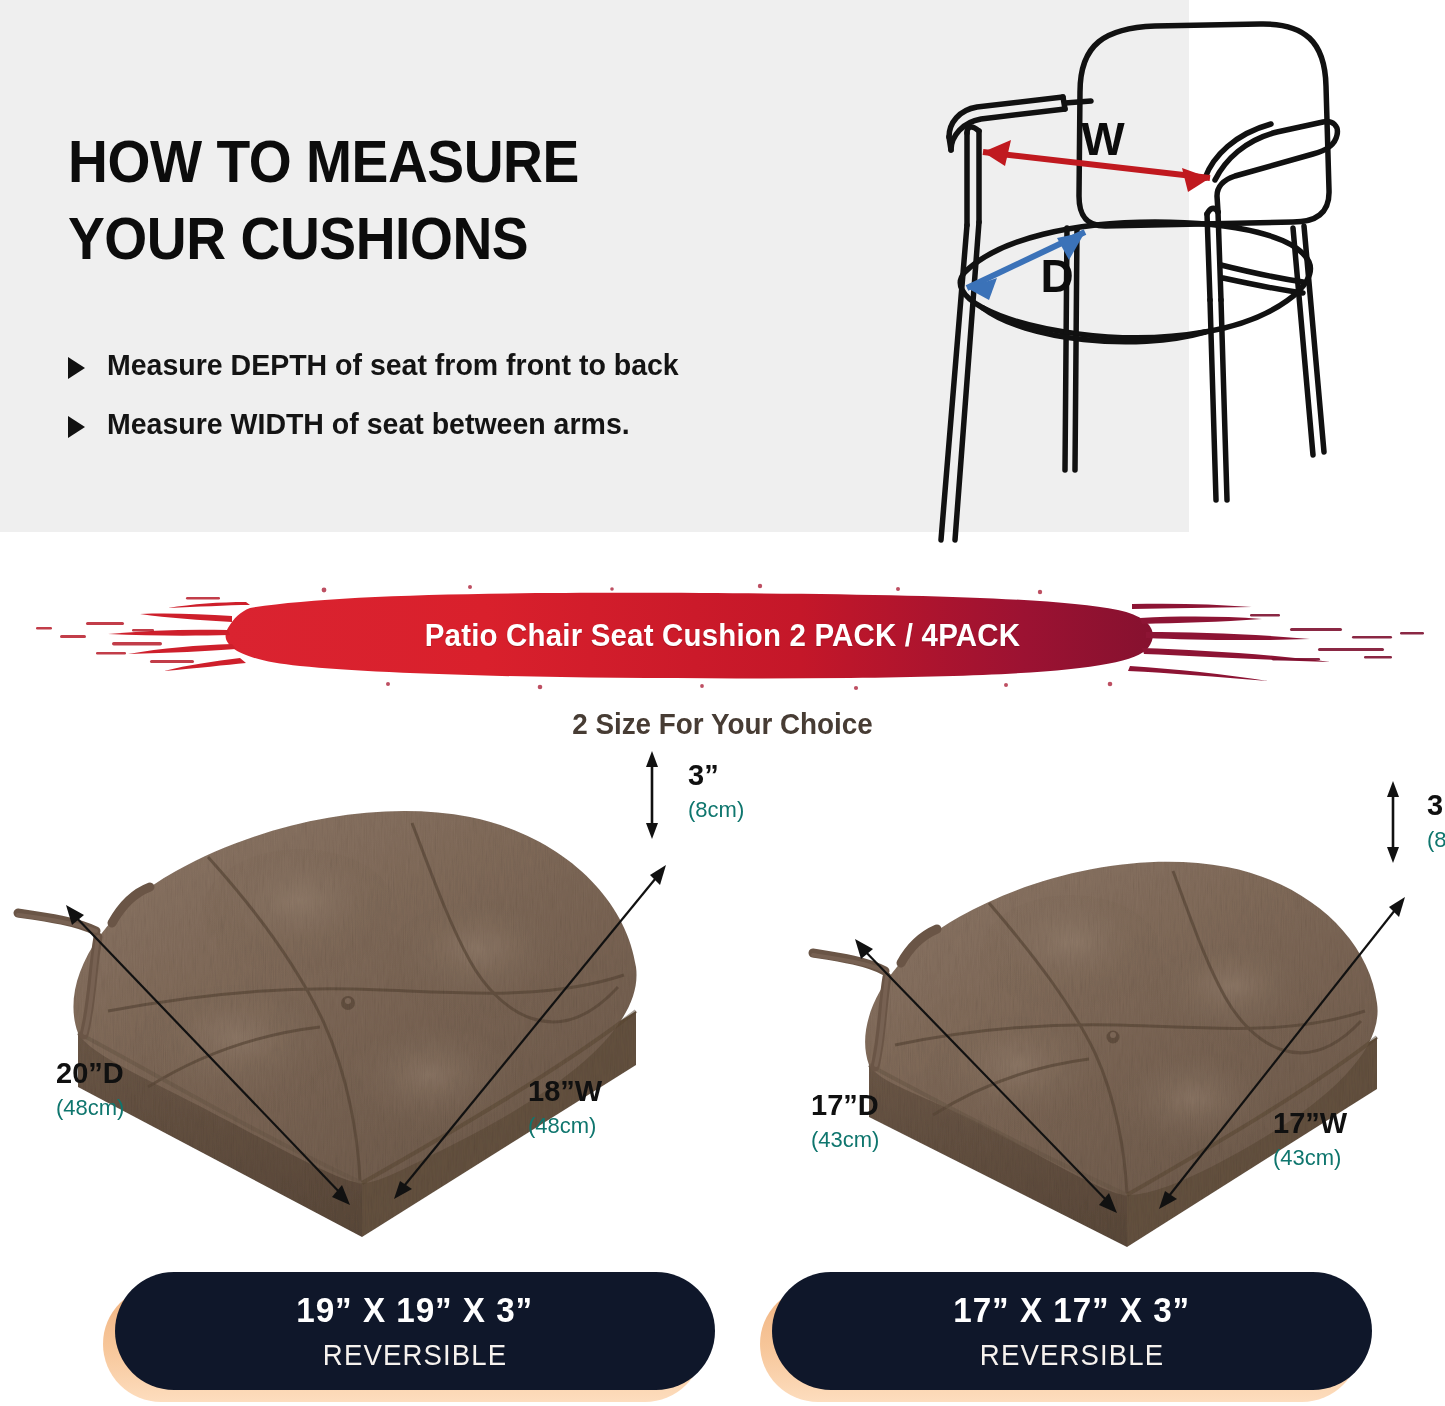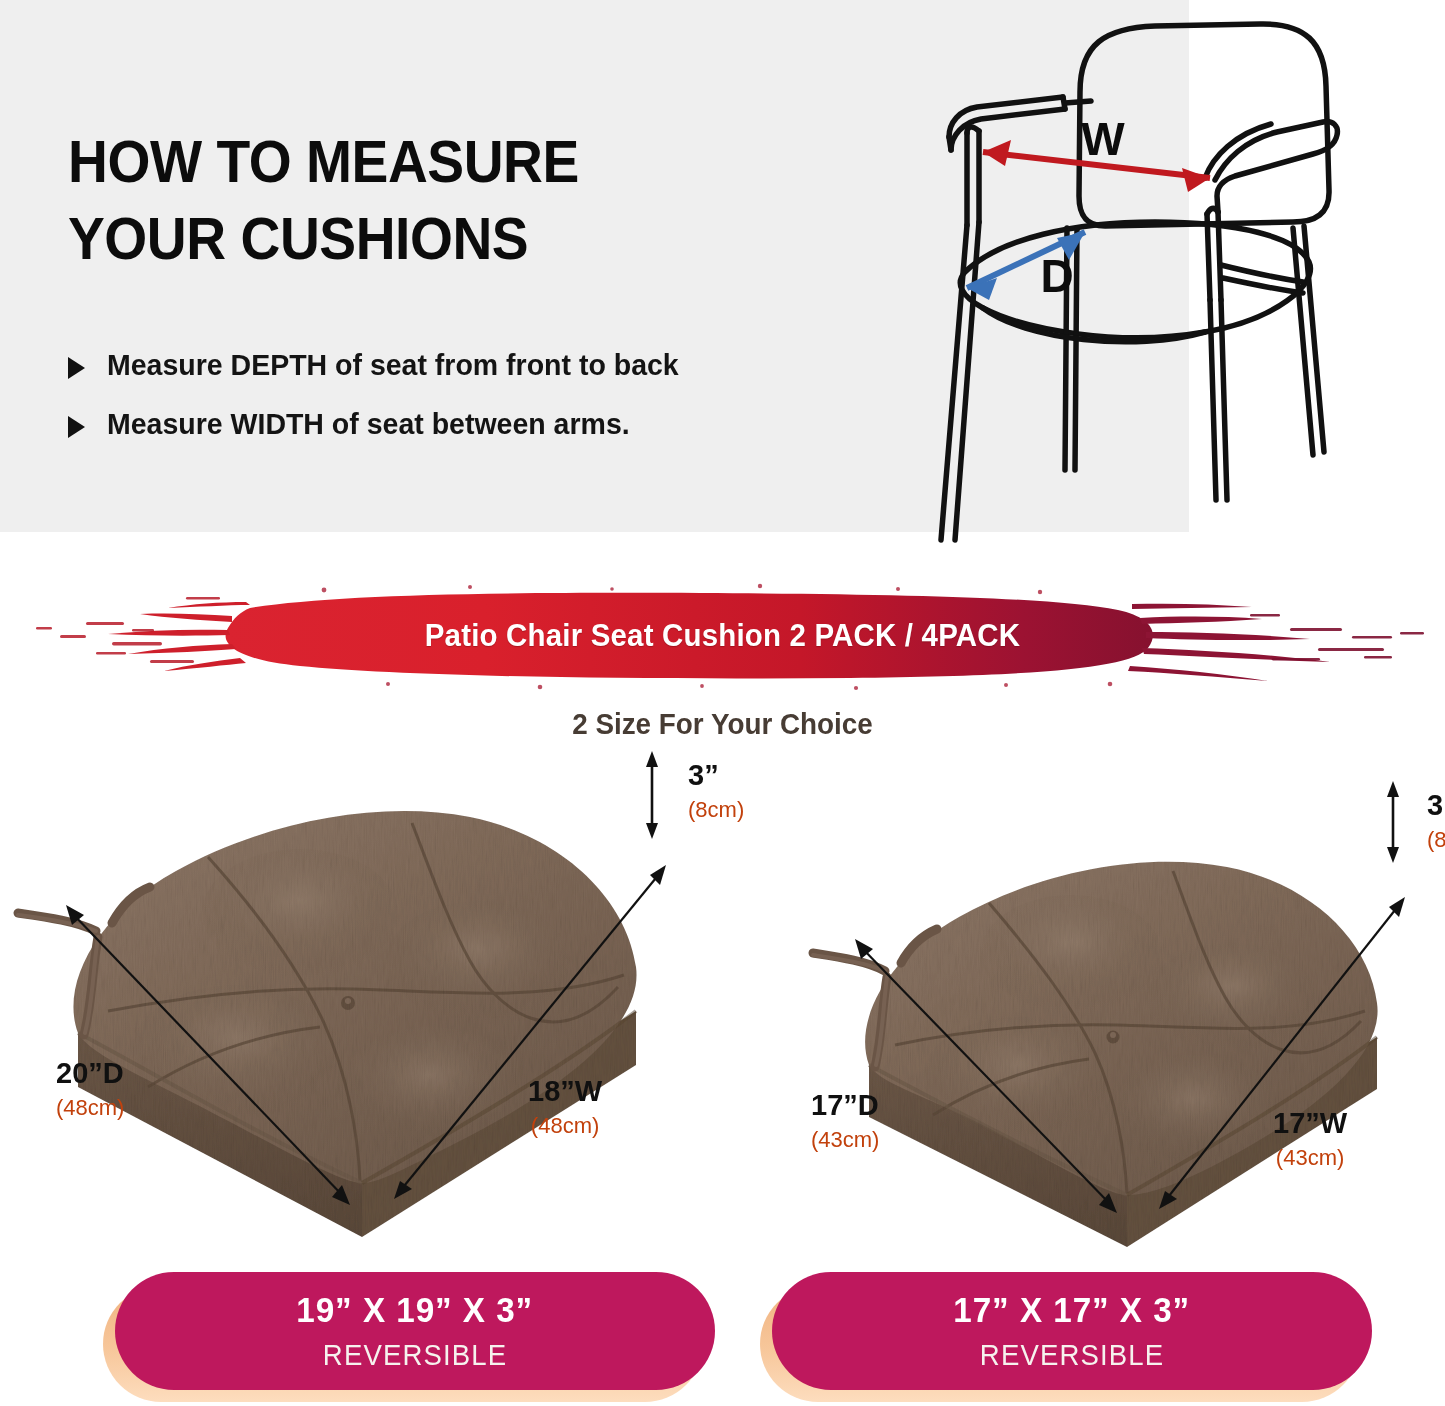--- a/index.html
+++ b/index.html
@@ -131,23 +131,22 @@
 
   .dim-label {
     position: absolute;
     color: #101010;
     font-weight: 700;
     white-space: nowrap;
   }
   .dim-label .metric {
     display: block;
     font-weight: 400;
-    color: #c2410c;
+    color: #0f766e;
     margin-top: 5px;
-    text-align: center;
   }
 
   
   .pill-wrap {
     position: absolute;
     top: 1272px;
     height: 130px;
   }
   #pill-left  { left: 103px; width: 600px; }
   #pill-right { left: 760px; width: 600px; }
@@ -161,21 +160,21 @@
     border-radius: 58px;
     background: linear-gradient(180deg, #f0b27f 0%, #f7c79b 55%, #fdddbe 100%);
   }
   .pill-body {
     position: absolute;
     left: 12px;
     top: 0;
     width: 100%;
     height: 118px;
     border-radius: 59px;
-    background: #be185d;
+    background: #0f172a;
     display: flex;
     flex-direction: column;
     align-items: center;
     justify-content: center;
   }
   .pill-size {
     font-size: 35px;
     font-weight: 700;
     color: #ffffff;
     letter-spacing: 1px;

